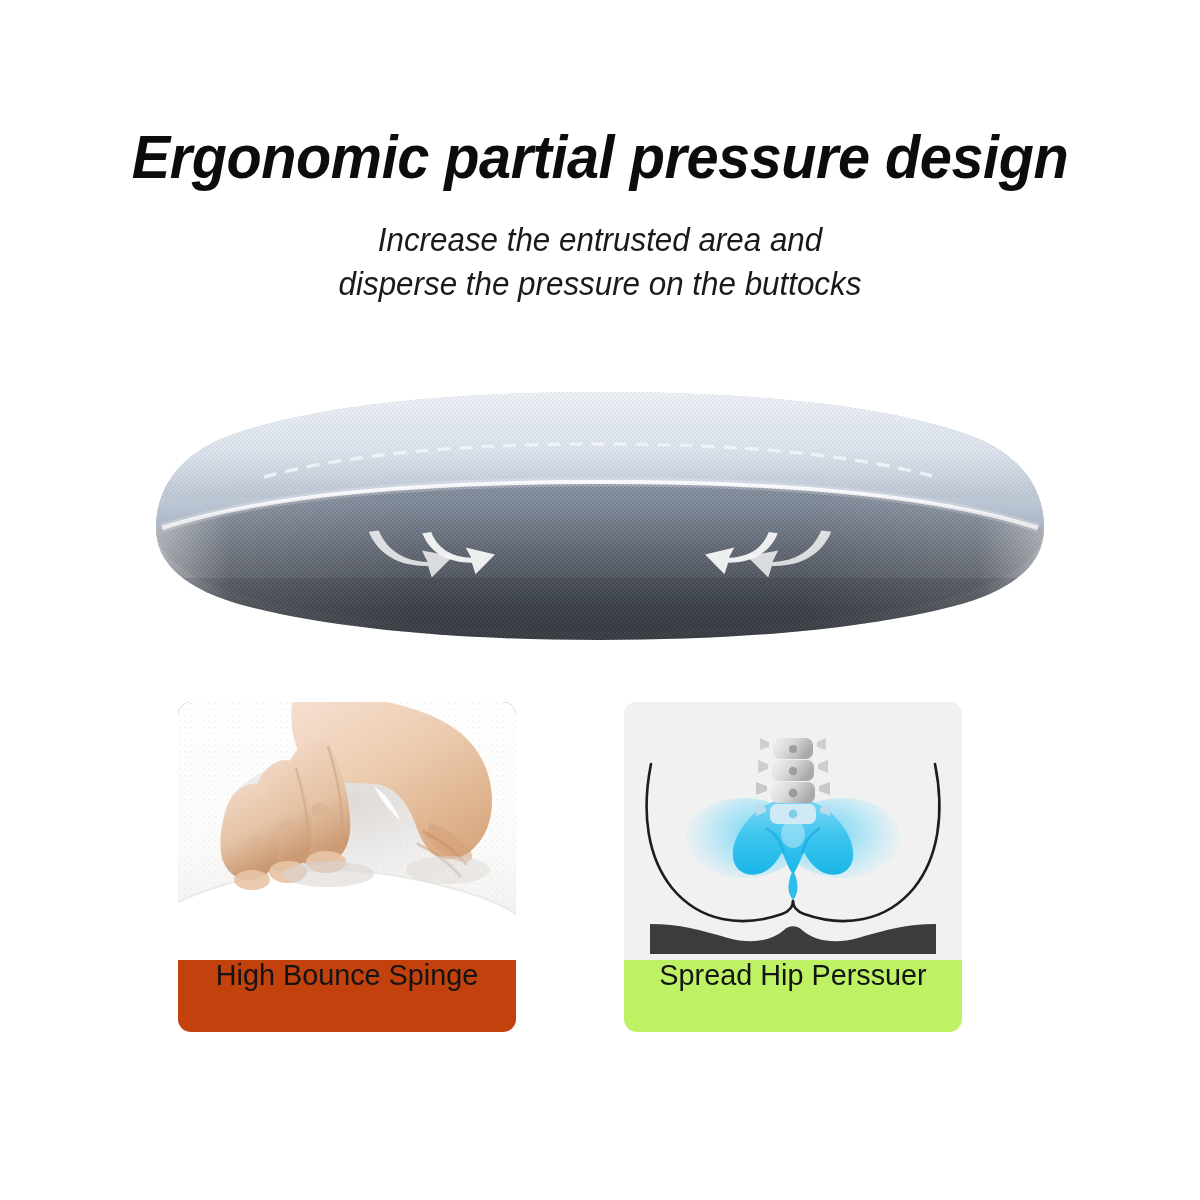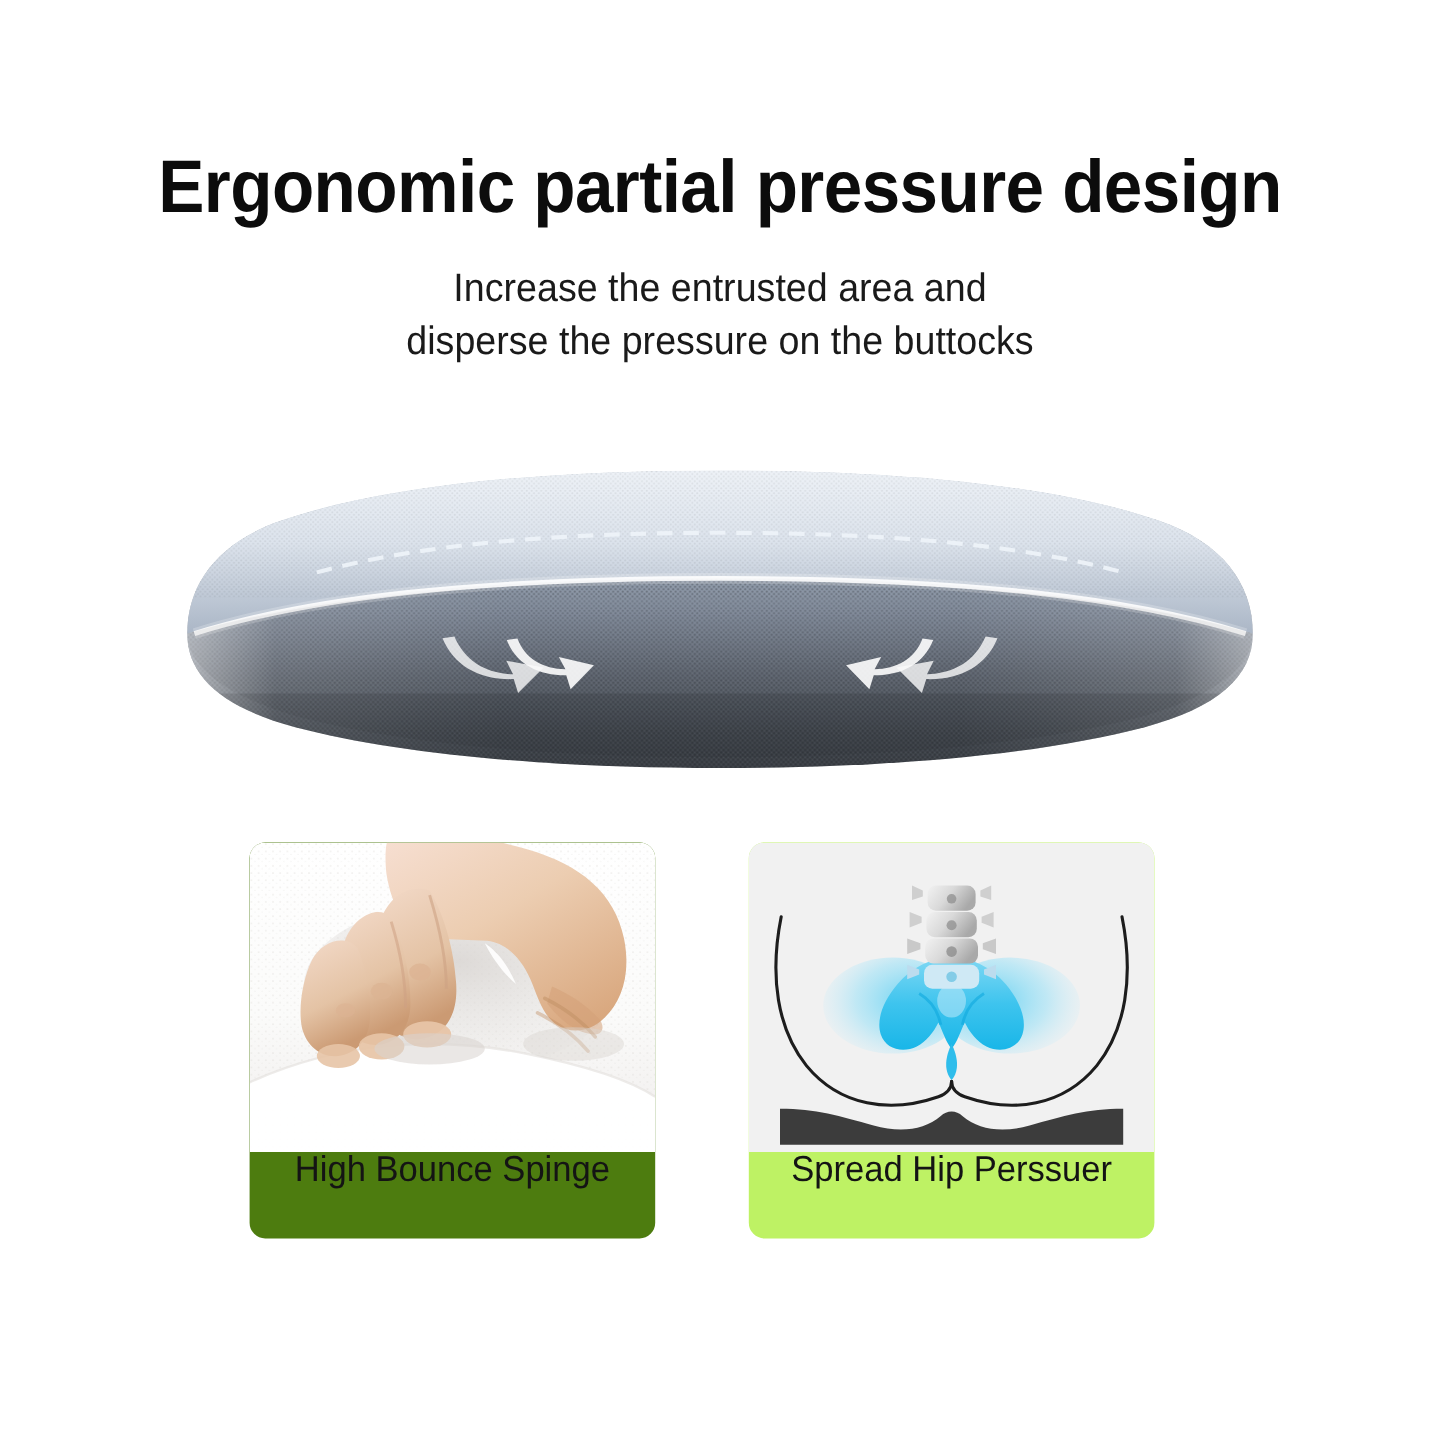--- a/index.html
+++ b/index.html
@@ -16,20 +16,21 @@
     -webkit-font-smoothing: antialiased;
   }
 
   
   #header {
     position: absolute;
     left: 0;
     top: 0;
     width: 975px;
     height: 320px;
+    font-style: italic;
   }
   #page-title {
     position: absolute;
     left: 0;
     top: 126px;
     width: 1200px;
     text-align: center;
     font-size: 62px;
     font-weight: 700;
     letter-spacing: -0.5px;
@@ -78,21 +79,21 @@
     height: 340px;
   }
   .feature-panel {
     position: absolute;
     top: 0;
     width: 338px;
     height: 330px;
     border-radius: 13px;
     overflow: hidden;
   }
-  #feature-panel-foam { left: 208px; background: #4d7c0f; text-decoration: underline; }
+  #feature-panel-foam { left: 178px; background: #c2410c; text-decoration: underline; }
   #feature-panel-hip  { left: 624px; background: #bef264; }
 
   .panel-art {
     position: absolute;
     left: 0;
     top: 0;
     width: 338px;
     height: 258px;
     overflow: hidden;
   }

